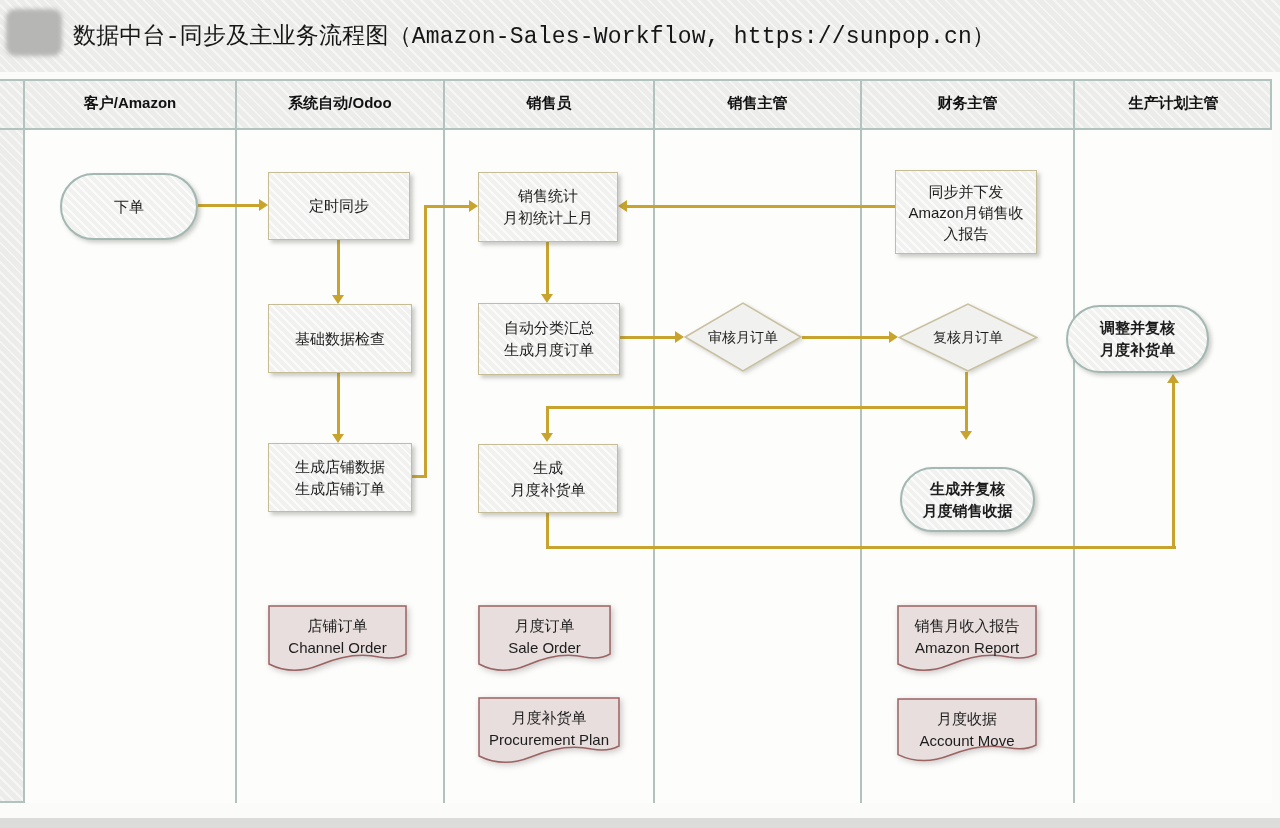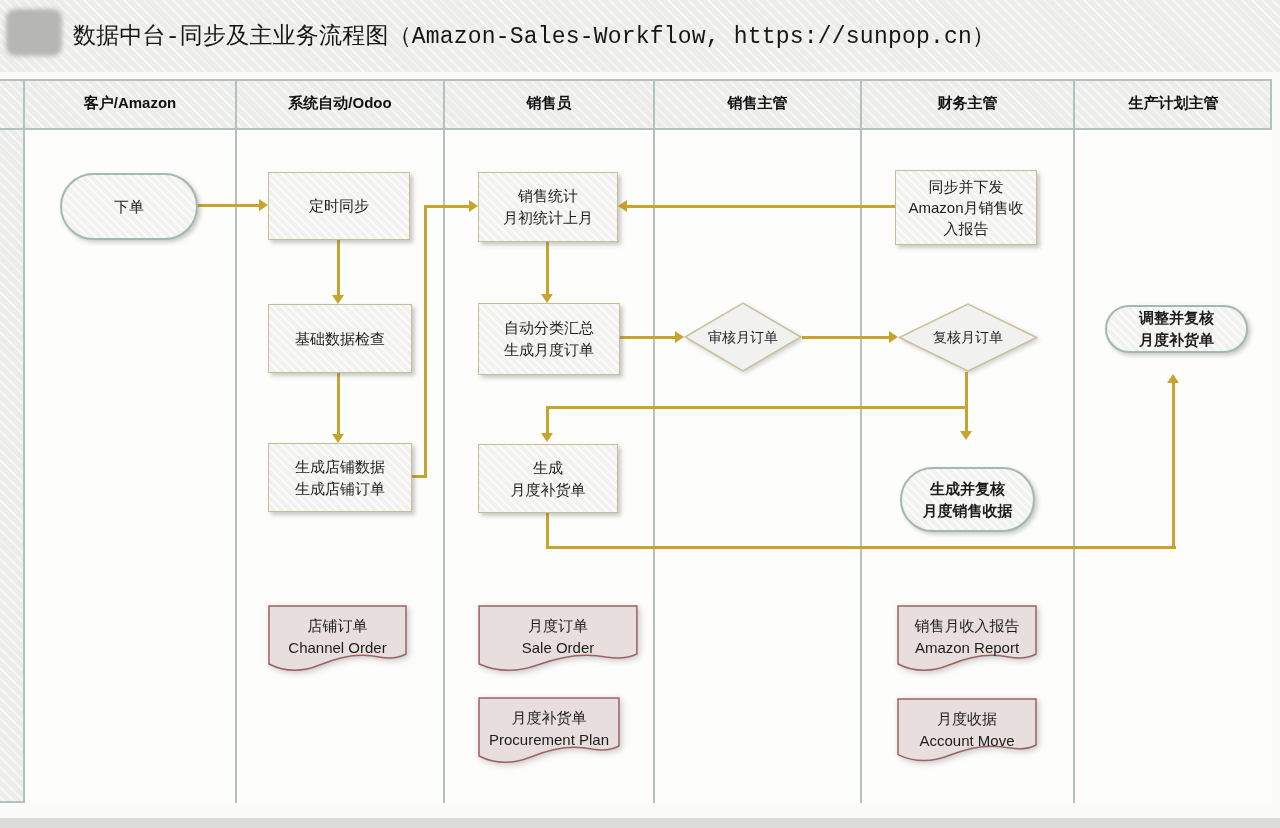--- a/index.html
+++ b/index.html
@@ -126,21 +126,21 @@
 
 <div class="abs node proc" style="left:268px;top:172px;width:142px;height:68px">
   <span class="lbl">定时同步</span>
 </div>
 
 <div class="abs node proc" style="left:478px;top:172px;width:140px;height:70px">
   <span class="lbl">销售统计
 月初统计上月</span>
 </div>
 
-<div class="abs node proc" style="left:895px;top:170px;width:142px;height:75px;line-height:1.4">
+<div class="abs node proc" style="left:895px;top:170px;width:142px;height:84px;line-height:1.4">
   <span class="lbl">同步并下发
 Amazon月销售收
 入报告</span>
 </div>
 
 <div class="abs node proc" style="left:268px;top:304px;width:144px;height:69px">
   <span class="lbl">基础数据检查</span>
 </div>
 
 <div class="abs node proc" style="left:478px;top:303px;width:142px;height:72px">
@@ -155,21 +155,21 @@
   <span class="lbl">审核月订单</span>
 </div>
 
 <div class="abs node shape-holder diam" style="left:898px;top:303px;width:140px;height:69px">
   <svg viewBox="0 0 100 60" preserveAspectRatio="none">
     <polygon points="50,1 99,30 50,59 1,30" vector-effect="non-scaling-stroke"></polygon>
   </svg>
   <span class="lbl">复核月订单</span>
 </div>
 
-<div class="abs node term bold" style="left:1105px;top:305px;width:143px;height:48px">
+<div class="abs node term bold" style="left:1066px;top:305px;width:143px;height:68px">
   <span class="lbl">调整并复核
 月度补货单</span>
 </div>
 
 <div class="abs node proc" style="left:268px;top:443px;width:144px;height:69px">
   <span class="lbl">生成店铺数据
 生成店铺订单</span>
 </div>
 
 <div class="abs node proc" style="left:478px;top:444px;width:140px;height:69px">
@@ -183,21 +183,21 @@
 </div>
 
 <div class="abs node shape-holder doc" style="left:268px;top:605px;width:139px;height:73px">
   <svg viewBox="0 0 140 73" preserveAspectRatio="none">
     <path d="M1,1 V59 Q25,71 52,60 Q85,46 112,52 Q128,55 139,49 V1 Z" vector-effect="non-scaling-stroke"></path>
   </svg>
   <span class="lbl">店铺订单
 Channel Order</span>
 </div>
 
-<div class="abs node shape-holder doc" style="left:478px;top:605px;width:160px;height:73px">
+<div class="abs node shape-holder doc" style="left:478px;top:605px;width:133px;height:73px">
   <svg viewBox="0 0 140 73" preserveAspectRatio="none">
     <path d="M1,1 V59 Q25,71 52,60 Q85,46 112,52 Q128,55 139,49 V1 Z" vector-effect="non-scaling-stroke"></path>
   </svg>
   <span class="lbl">月度订单
 Sale Order</span>
 </div>
 
 <div class="abs node shape-holder doc" style="left:478px;top:697px;width:142px;height:73px">
   <svg viewBox="0 0 140 73" preserveAspectRatio="none">
     <path d="M1,1 V59 Q25,71 52,60 Q85,46 112,52 Q128,55 139,49 V1 Z" vector-effect="non-scaling-stroke"></path>

